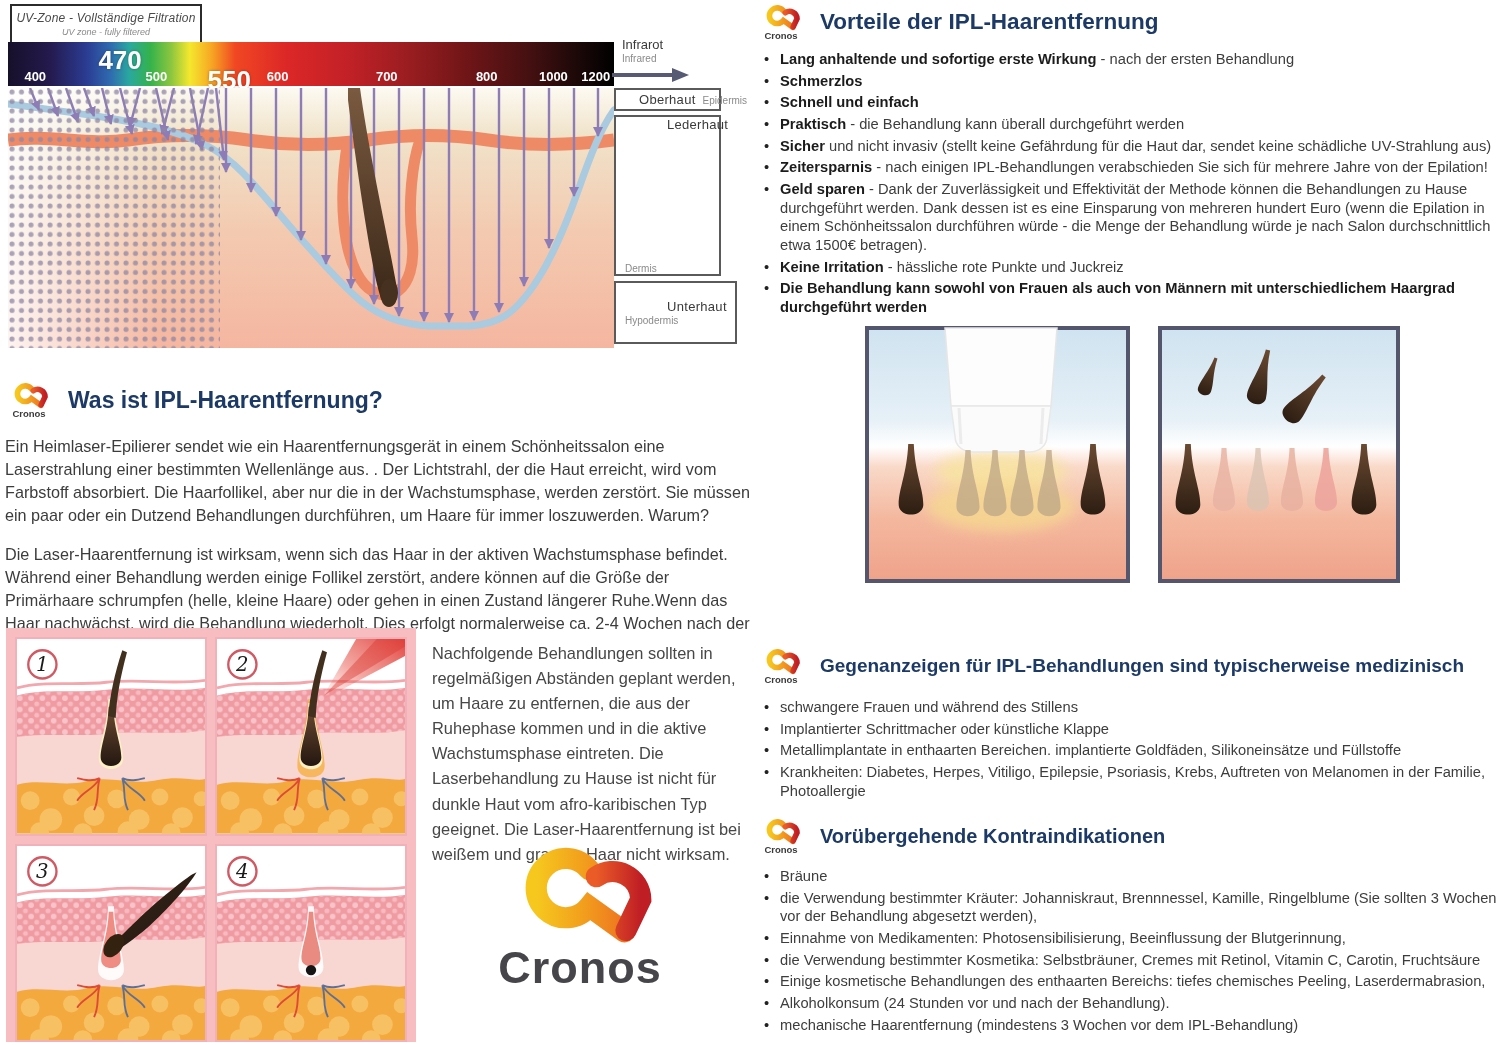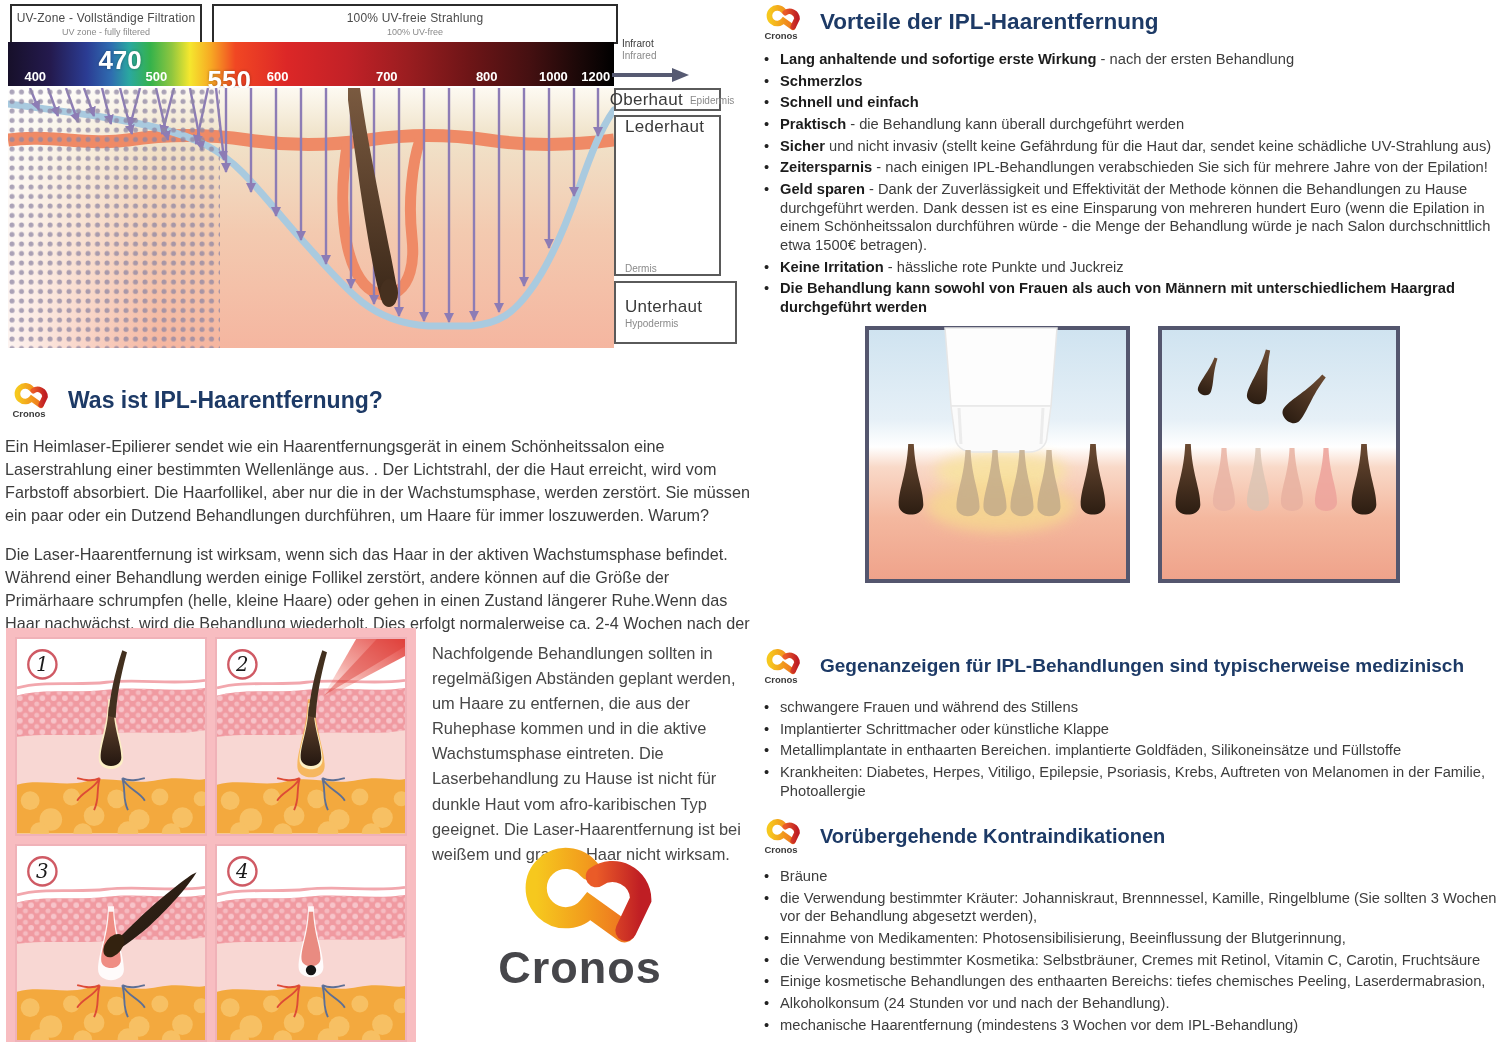--- a/index.html
+++ b/index.html
@@ -2,37 +2,37 @@
 <html><head>
 <meta charset="utf-8">
 <style>
   html,body{margin:0;padding:0;background:#fff;}
   .canvas{position:relative;width:1500px;height:1045px;background:#fff;overflow:hidden;
           font-family:"Liberation Sans",sans-serif;color:#3c3c3c;}
   .abs{position:absolute;}
 
   
   .uvbox{position:absolute;border:2px solid #2b2b2b;background:#fff;text-align:center;
-         display:flex;flex-direction:column;justify-content:center;}
+         display:flex;flex-direction:column;justify-content:center;font-style:italic;}
   .uvbox .t1{font-size:12px;color:#4a4a4a;letter-spacing:.2px;}
   .uvbox .t2{font-size:9px;color:#8a8a8a;margin-top:2px;}
   .bar{position:absolute;left:0;top:40px;width:606px;height:44px;
        background:linear-gradient(to right,#17102a 0%,#241a4e 7%,#2b3c93 13%,#2f6cb0 17%,
        #2aa8a0 20%,#35b24b 23.5%,#8fc63f 27%,#f5e72e 30%,#f7a823 33.5%,#f14723 37.5%,
        #dc2727 46%,#c22127 56%,#9a1d20 66%,#6e1517 76%,#451011 86%,#1c0808 94%,#000 100%);}
   .bigwave{position:absolute;top:3px;transform:translateX(-50%);color:#fff;font-size:26px;
            font-weight:bold;text-shadow:0 0 3px rgba(0,0,0,.35);}
   .tick{position:absolute;bottom:2px;transform:translateX(-50%);color:#fff;font-size:13px;
         font-weight:bold;}
   .irlabel{line-height:1.15;}
-  .irlabel .de{font-size:10px;color:#3a3a3a;}
+  .irlabel .de{font-size:13px;color:#3a3a3a;}
   .irlabel .en{font-size:10px;color:#8a8a8a;}
   .layerbox{position:absolute;border:2px solid #5a5a5a;background:#fff;
             display:flex;flex-direction:column;justify-content:center;padding-left:9px;box-sizing:border-box;}
-  .layerbox .de{font-size:17px;color:#3a3a3a;letter-spacing:.3px;}
+  .layerbox .de{font-size:13px;color:#3a3a3a;letter-spacing:.3px;margin-left:42px;}
   .layerbox .en{font-size:10px;color:#8a8a8a;margin-top:1px;}
   .layerbox.row{flex-direction:row;align-items:center;gap:7px;}
   .layerbox.row .en{margin-top:2px;}
 
   
   .sect-head{display:flex;align-items:center;gap:15px;}
   .sect-title{font-weight:bold;color:#1d3a66;}
   .mlogo{display:flex;flex-direction:column;align-items:center;width:48px;flex:none;}
   .mlogo svg{width:44px;height:28px;}
   .mlogo .bname{font-size:9.5px;font-weight:bold;color:#3a3a3a;margin-top:-1px;}
@@ -77,24 +77,20 @@
     </g>
   </defs>
 </svg>
 
 <div class="canvas">
 
   <div class="abs" style="left:8px;top:2px;width:612px;height:346px;">
     <div class="uvbox" style="left:2px;top:2px;width:188px;height:36px;">
       <div class="t1">UV-Zone - Vollständige Filtration</div>
       <div class="t2">UV zone - fully filtered</div>
-    </div>
-    <div class="uvbox" style="left:204px;top:2px;width:402px;height:36px;">
-      <div class="t1">100% UV-freie Strahlung</div>
-      <div class="t2">100% UV-free</div>
     </div>
 
     <div class="bar">
       <span class="bigwave" style="left:18.5%;">470</span>
       <span class="bigwave" style="left:36.5%;margin-top:20px;">550</span>
       <span class="tick" style="left:4.5%;">400</span>
       <span class="tick" style="left:24.5%;">500</span>
       <span class="tick" style="left:44.5%;">600</span>
       <span class="tick" style="left:62.5%;">700</span>
       <span class="tick" style="left:79%;">800</span>

